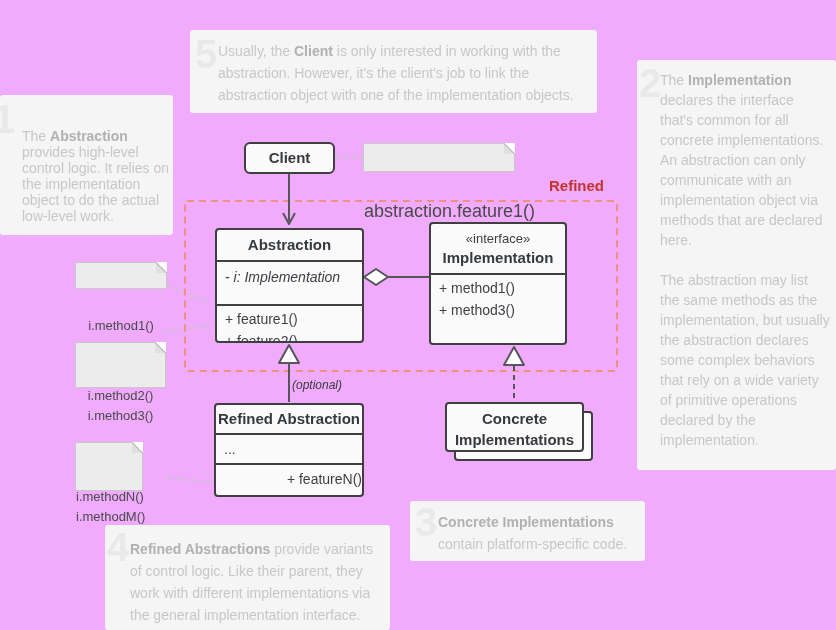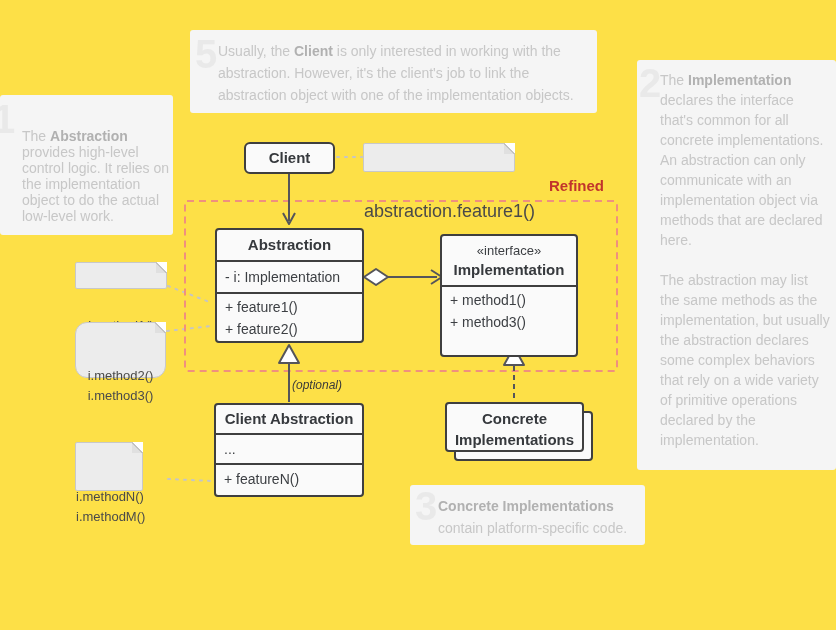--- a/index.html
+++ b/index.html
@@ -1,35 +1,35 @@
 <!DOCTYPE html>
 <html><head>
 <meta charset="utf-8">
 <style>
   * { margin:0; padding:0; box-sizing:border-box; }
   html,body { background:#ffffff; }
   body { font-family:"Liberation Sans", sans-serif; }
-  #canvas { position:relative; width:836px; height:630px; background:#fde047; overflow:hidden; }
+  #canvas { position:relative; width:836px; height:630px; background:#f0abfc; overflow:hidden; }
 
   
   .ann { position:absolute; background:#f5f5f5; border-radius:3px; }
   .ann .num { position:absolute; font-size:40px; font-weight:bold; color:#e9e9e9; line-height:1; }
   .ann .txt { position:absolute; font-size:14px; color:#c7c7c7; }
   .ann .txt b { color:#b1b1b1; font-weight:bold; }
   .ann p { margin:0 0 20px 0; }
   .a5 { left:190px; top:30px;  width:407px; height:83px;  }
   .a5 .num { left:5px; top:4px; }
   .a5 .txt { left:28px; top:10px; width:368px; line-height:22px; }
   .a1 { left:0;     top:95px;  width:173px; height:140px; }
   .a1 .num { left:-7px; top:4px; }
   .a1 .txt { left:22px; top:13px; width:148px; line-height:16px;margin-top:20px; }
   .a2 { left:637px; top:60px;  width:199px; height:410px; }
   .a2 .num { left:2px; top:3px; }
   .a2 .txt { left:23px; top:10px; width:170px; line-height:20px; }
-  .a3 { left:410px; top:485px; width:235px; height:60px;  }
+  .a3 { left:410px; top:501px; width:235px; height:60px;  }
   .a3 .num { left:5px; top:1px; }
   .a3 .txt { left:28px; top:10px; width:205px; line-height:22px; }
   .a4 { left:105px; top:525px; width:285px; height:105px; }
   .a4 .num { left:2px; top:2px; }
   .a4 .txt { left:25px; top:13px; width:258px; line-height:22px; }
 
   
   .bridge-label { position:absolute; left:540px; top:177px; width:64px; text-align:right;
                   font-size:15px; font-weight:bold; color:#c1352c; }
 
@@ -47,47 +47,47 @@
          color:#36393d; overflow:hidden; }
   .uml .head { text-align:center; font-weight:bold; font-size:15px; }
   .uml .sec  { border-top:2px solid #3f3f3f; }
   .uml .row  { font-size:14px; padding-left:8px; line-height:22px; color:#3c3f43; }
 
   .client { left:244px; top:142px; width:91px; height:32px; border-radius:6px; }
   .client .head { line-height:28px; }
 
   .abstraction { left:215px; top:228px; width:149px; height:115px; }
   .abstraction .head { height:30px; line-height:30px; }
-  .abstraction .attrs   { height:32px; }
+  .abstraction .attrs   { height:44px;font-style:italic; }
   .abstraction .attrs .row { line-height:30px; }
   .abstraction .methods { padding-top:2px; }
 
-  .implementation { left:440px; top:222px; width:138px; height:123px;margin-top:12px; }
+  .implementation { left:429px; top:222px; width:138px; height:123px; }
   .implementation .stereo { font-size:13px; font-weight:normal; line-height:18px; padding-top:6px; text-align:center; color:#3c3f43; }
   .implementation .head { line-height:20px; padding-bottom:5px; }
   .implementation .methods { padding-top:2px; }
 
   .refined { left:214px; top:403px; width:150px; height:94px; }
   .refined .head { height:28px; line-height:28px; }
   .refined .attrs { height:30px; }
   .refined .attrs .row { line-height:28px; }
-  .refined .methods .row { line-height:29px; }
+  .refined .methods .row { line-height:29px;text-align:right; }
 
   .concrete-back { left:454px; top:411px; width:139px; height:50px; }
   .concrete { left:445px; top:402px; width:139px; height:50px; }
   .concrete .head { line-height:21px; padding-top:4px; }
 
   
   .note { position:absolute; background:#ececec; border:1px solid #c8c8c8; border-radius:2px;
           font-size:13px; color:#4a4a4a; text-align:center; white-space:pre-line; }
   .note .fold { position:absolute; top:-1px; right:-1px; width:11px; height:11px;
                 background:linear-gradient(225deg, #ffffff 0 49%, #c3c3c3 49% 56%, #e0e0e0 56% 100%); }
   .note-cf { left:363px; top:143px; width:152px; height:29px; line-height:27px; font-size:18px; }
   .note1 { left:75px; top:262px; width:92px; height:27px; line-height:25px; }
-  .note2 { left:75px; top:322px; width:91px; height:56px; line-height:20px; padding-top:3px;border-radius:12px; }
+  .note2 { left:75px; top:342px; width:91px; height:46px; line-height:20px; padding-top:3px; }
   .note3 { left:75px; top:442px; width:68px; height:49px; line-height:20px; padding-top:4px; }
 
   .optional { position:absolute; left:292px; top:378px; font-size:12px; font-style:italic;
               color:#3a3a3a; }
 </style>
 </head>
 <body>
 
 <div id="canvas">
 
@@ -107,20 +107,24 @@
       <p><span>The </span><b>Implementation</b><span> declares the interface that's common for all concrete implementations. An abstraction can only communicate with an implementation object via methods that are declared here.</span></p>
       <p>The abstraction may list the same methods as the implementation, but usually the abstraction declares some complex behaviors that rely on a wide variety of primitive operations declared by the implementation.</p>
     </div>
   </div>
 
   <div class="ann a3">
     <div class="num">3</div>
     <div class="txt"><b>Concrete Implementations</b><span> contain platform-specific code.</span></div>
   </div>
 
+  <div class="ann a4">
+    <div class="num">4</div>
+    <div class="txt"><b>Refined Abstractions</b><span> provide variants of control logic. Like their parent, they work with different implementations via the general implementation interface.</span></div>
+  </div>
 
   <div class="bridge-label">Refined</div>
 
   <svg class="layer" width="836" height="630" viewBox="0 0 836 630">
 
     <line class="dot" x1="337" y1="157" x2="362" y2="157"></line>
     <line class="dot" x1="168" y1="286" x2="212" y2="303"></line>
     <line class="dot" x1="167" y1="331" x2="212" y2="326"></line>
     <line class="dot" x1="168" y1="479" x2="212" y2="481"></line>
 
@@ -165,21 +169,21 @@
     <div class="head">Implementation</div>
     <div class="sec methods">
       <div class="row">+ method1()</div>
       <div class="row">+ method3()</div>
     </div>
   </div>
 
   <div class="optional">(optional)</div>
 
   <div class="uml refined">
-    <div class="head">Client Abstraction</div>
+    <div class="head">Refined Abstraction</div>
     <div class="sec attrs">
       <div class="row">...</div>
     </div>
     <div class="sec methods">
       <div class="row">+ featureN()</div>
     </div>
   </div>
 
   <div class="uml concrete-back"></div>
   <div class="uml concrete">

